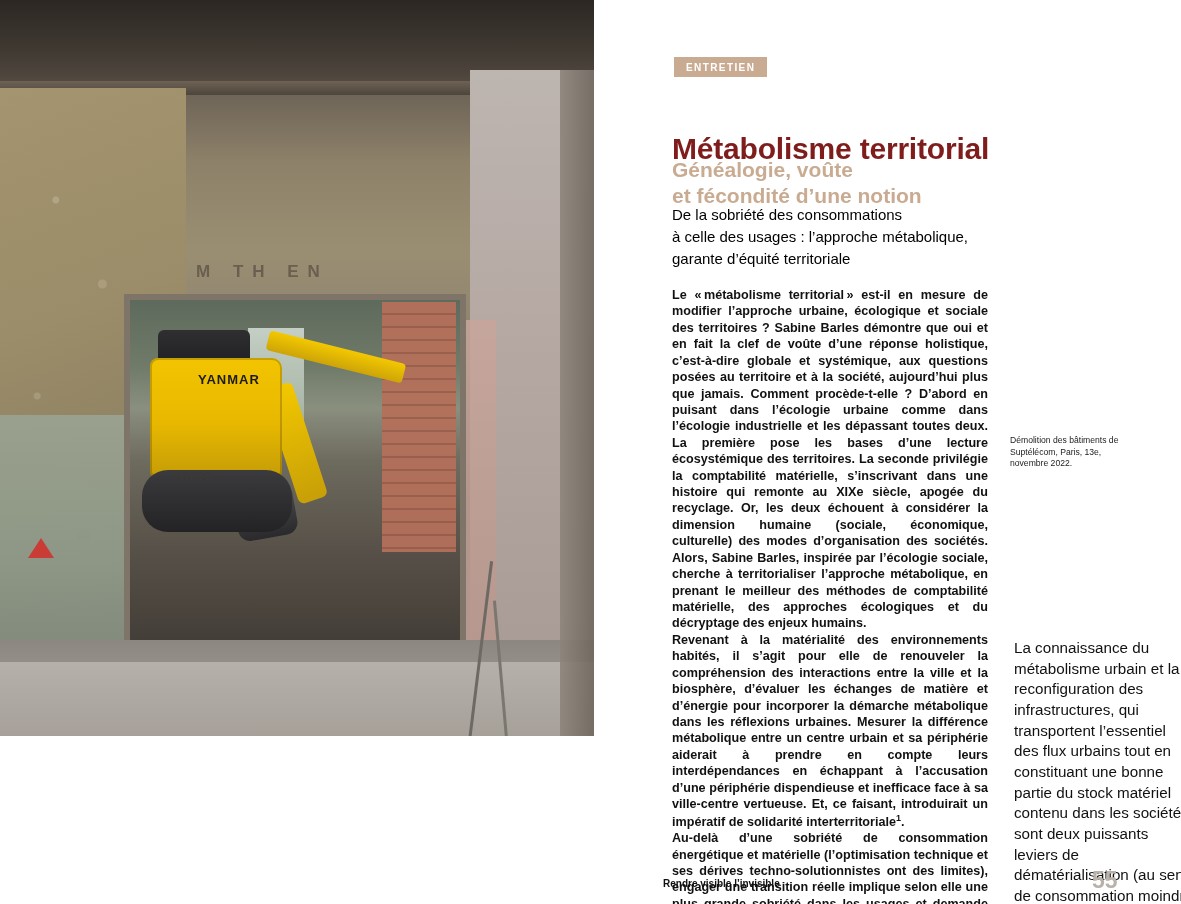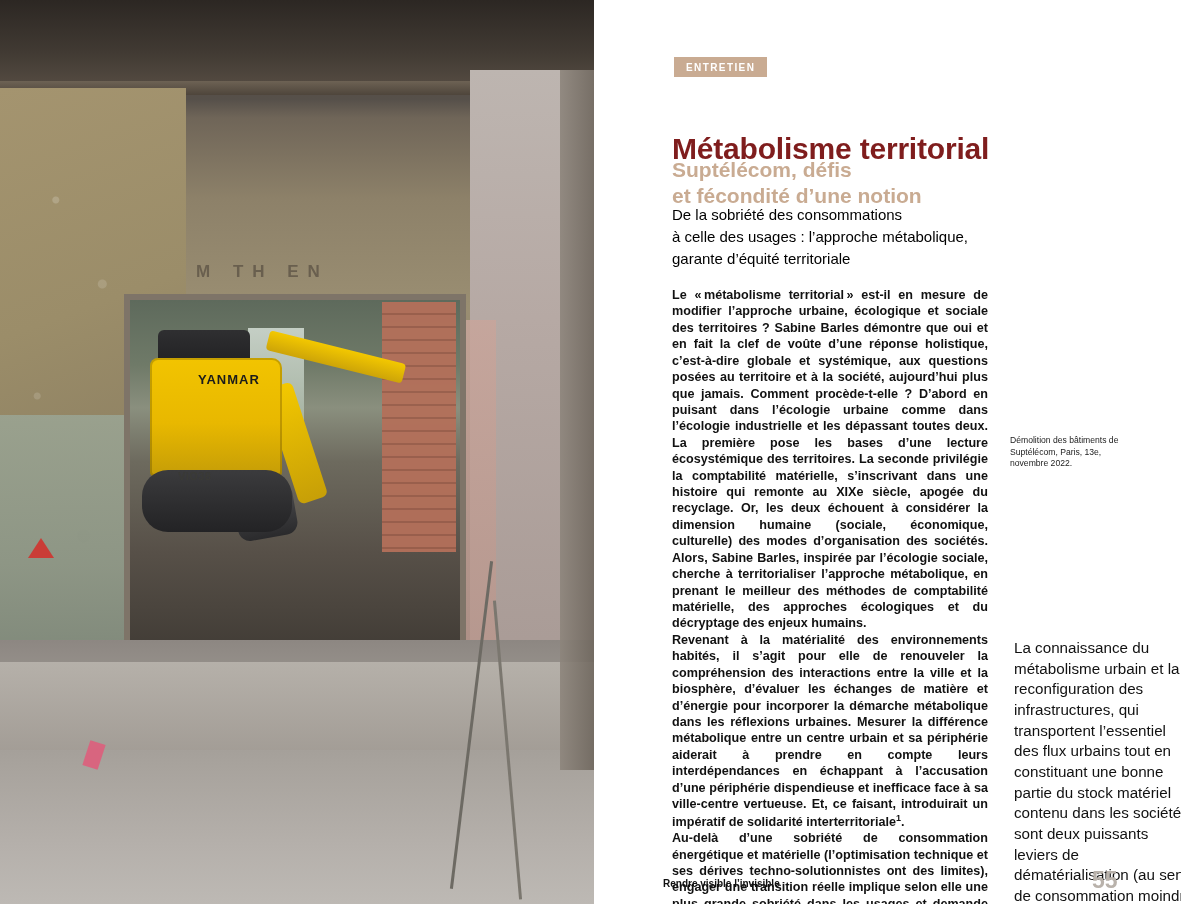--- a/index.html
+++ b/index.html
@@ -6,21 +6,21 @@
   body{
     width:1181px;height:904px;
     background:#ffffff;
     font-family:"Liberation Sans", sans-serif;
     overflow:hidden;
   }
   .page{position:relative;width:1181px;height:904px;background:#ffffff;}
 
   
   .photo{
-    position:absolute;left:0;top:0;width:594px;height:904px;
+    position:absolute;left:0;top:0;width:594px;height:736px;
     overflow:hidden;background:#22c55e;
   }
   .photo .sky{
     position:absolute;left:0;top:0;width:100%;height:100%;
     background:
       linear-gradient(180deg,#3a3430 0%,#4b443d 6%,#564d44 9%, #56504a 11%, #6f6558 13%, #8d8169 22%, #9a8e72 34%, #8e8370 46%, #7d7468 58%, #6f6a62 70%, #8d8884 80%, #a09c97 88%, #b2aeaa 100%);
   }
   
   .ceiling{
     position:absolute;left:0;top:0;width:100%;height:95px;
@@ -258,21 +258,21 @@
     <div class="pillar"></div>
   </div>
 
   <div class="text-page">
 
     <div class="kicker">ENTRETIEN</div>
 
     <h1 class="title">Métabolisme territorial</h1>
 
     <div class="subtitle">
-      <span>Suptélécom, défis</span><br>
+      <span>Généalogie, voûte</span><br>
       <span>et fécondité d’une notion</span>
     </div>
 
     <div class="standfirst" style="white-space:pre-line;">De la sobriété des consommations
 à celle des usages : l’approche métabolique,
 garante d’équité territoriale</div>
 
     <div class="body-col">
       <p>Le « métabolisme territorial » est-il en mesure de modifier l’approche urbaine, écologique et sociale des territoires ? Sabine Barles démontre que oui et en fait la clef de voûte d’une réponse holistique, c’est-à-dire globale et systémique, aux questions posées au territoire et à la société, aujourd’hui plus que jamais. Comment procède-t-elle ? D’abord en puisant dans l’écologie urbaine comme dans l’écologie industrielle et les dépassant toutes deux. La première pose les bases d’une lecture écosystémique des territoires. La seconde privilégie la comptabilité matérielle, s’inscrivant dans une histoire qui remonte au XIXe siècle, apogée du recyclage. Or, les deux échouent à considérer la dimension humaine (sociale, économique, culturelle) des modes d’organisation des sociétés. Alors, Sabine Barles, inspirée par l’écologie sociale, cherche à territorialiser l’approche métabolique, en prenant le meilleur des méthodes de comptabilité matérielle, des approches écologiques et du décryptage des enjeux humains.</p>
       <p><span>Revenant à la matérialité des environnements habités, il s’agit pour elle de renouveler la compréhension des interactions entre la ville et la biosphère, d’évaluer les échanges de matière et d’énergie pour incorporer la démarche métabolique dans les réflexions urbaines. Mesurer la différence métabolique entre un centre urbain et sa périphérie aiderait à prendre en compte leurs interdépendances en échappant à l’accusation d’une périphérie dispendieuse et inefficace face à sa ville-centre vertueuse. Et, ce faisant, introduirait un impératif de solidarité interterritoriale</span><span class="sup">1</span>.</p>

